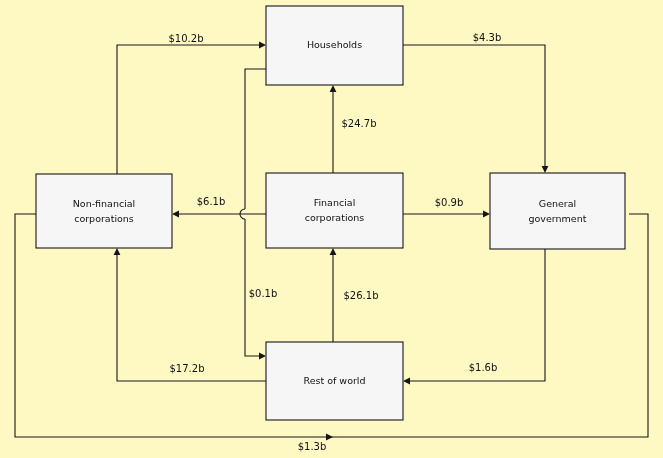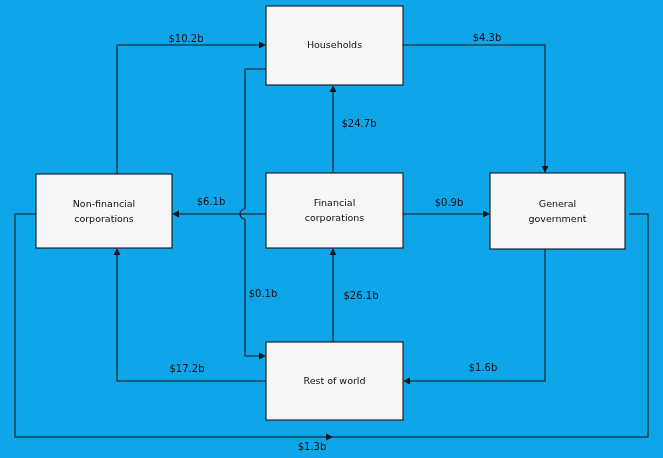--- a/index.html
+++ b/index.html
@@ -11,21 +11,21 @@
   body {
     width: 663px;
     height: 458px;
     overflow: hidden;
     font-family: "DejaVu Sans", "Liberation Sans", sans-serif;
   }
   #diagram-root {
     position: relative;
     width: 663px;
     height: 458px;
-    background: #0ea5e9;
+    background: #fef9c3;
   }
   svg#flow-svg {
     position: absolute;
     top: 0;
     left: 0;
     width: 663px;
     height: 458px;
     display: block;
   }
   .node-box {

